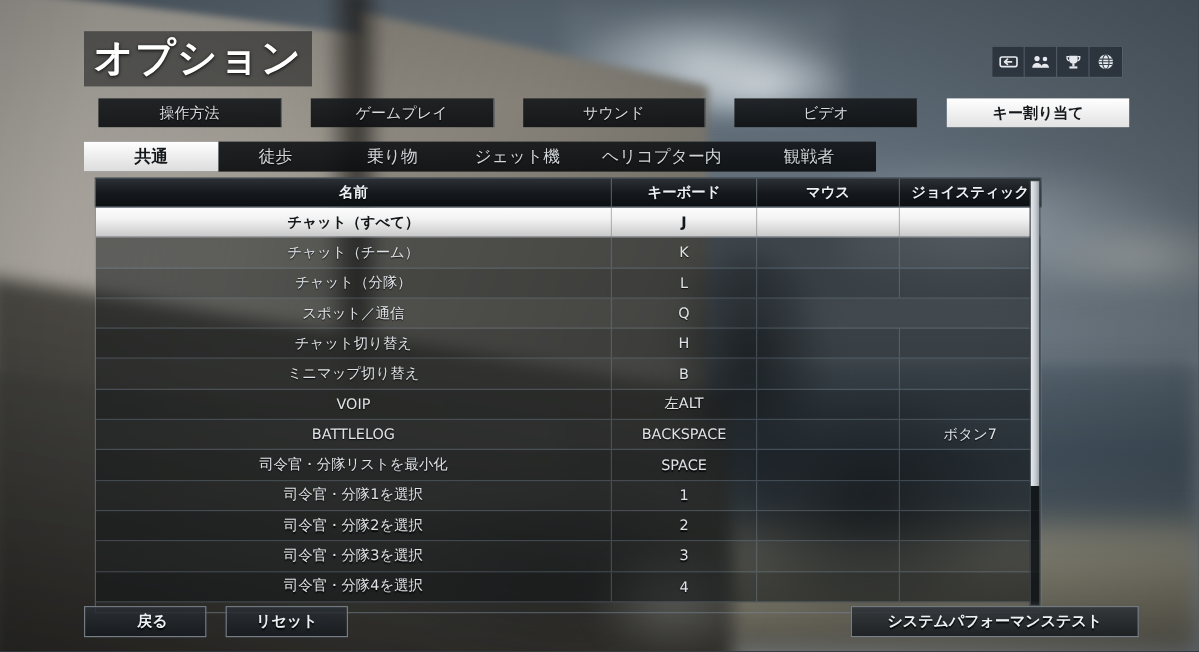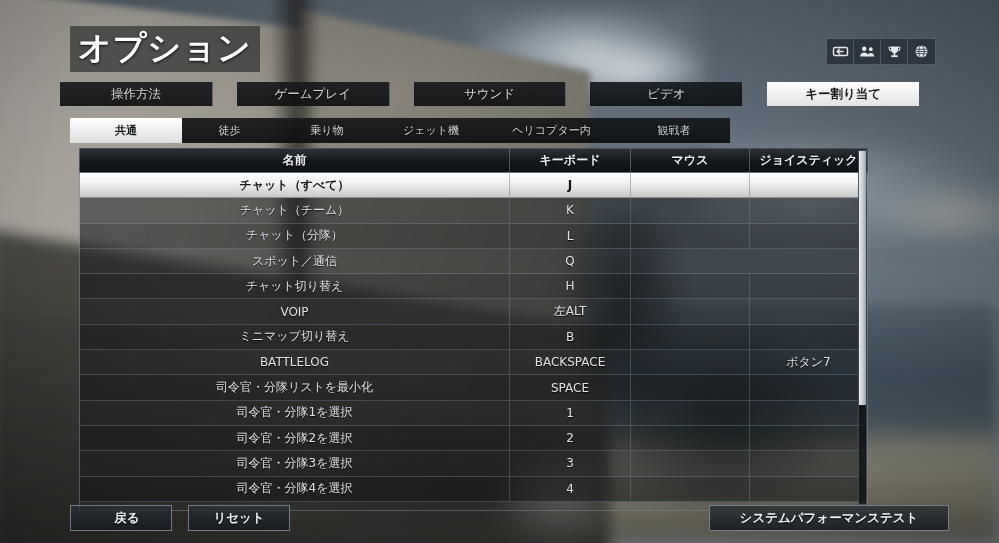--- a/index.html
+++ b/index.html
@@ -189,21 +189,21 @@
     width: 27px; height: 25px;
     display: flex; align-items: center; justify-content: center;
     border-right: 1px solid rgba(120,132,144,0.45);
   }
   .icon-btn:last-child { border-right: none; }
   .icon-btn svg { display: block; }
 
   
   .tabs-main {
     position: absolute;
-    left: 60px; top: 82px;
+    left: 82px; top: 82px;
     width: 859px; height: 24px;
     display: flex;
     gap: 24px;
   }
   .tab-main {
     flex: 1 1 0;
     display: flex; align-items: center; justify-content: center;
     font-size: 12.5px;
     color: #d8dce0;
     background: linear-gradient(to bottom, rgba(24,27,30,0.93), rgba(14,16,18,0.93));
@@ -221,21 +221,21 @@
   
   .tabs-sub {
     position: absolute;
     left: 70px; top: 118px;
     width: 660px; height: 25px;
     display: flex;
     background: linear-gradient(to bottom, rgba(20,23,26,0.92), rgba(11,13,15,0.92));
   }
   .tab-sub {
     display: flex; align-items: center; justify-content: center;
-    font-size: 11px;
+    font-size: 14px;
     color: #d2d6da;
     text-shadow: 0 1px 1px rgba(0,0,0,0.9);
   }
   .tab-sub.active {
     background: linear-gradient(to bottom, #ffffff, #dcdcdc);
     color: #15181b;
     font-weight: bold;
     text-shadow: none;
   }
 
@@ -447,28 +447,28 @@
             <div class="cell col-kb">Q</div>
             <div class="cell col-ms"></div>
           </div>
           <div class="row">
             <div class="cell col-name">チャット切り替え</div>
             <div class="cell col-kb">H</div>
             <div class="cell col-ms"></div>
             <div class="cell col-js"></div>
           </div>
           <div class="row">
+            <div class="cell col-name">ミニマップ切り替え</div>
+            <div class="cell col-kb">B</div>
+            <div class="cell col-ms"></div>
+            <div class="cell col-js"></div>
+          </div>
+          <div class="row">
             <div class="cell col-name">VOIP</div>
             <div class="cell col-kb">左ALT</div>
-            <div class="cell col-ms"></div>
-            <div class="cell col-js"></div>
-          </div>
-          <div class="row">
-            <div class="cell col-name">ミニマップ切り替え</div>
-            <div class="cell col-kb">B</div>
             <div class="cell col-ms"></div>
             <div class="cell col-js"></div>
           </div>
           <div class="row">
             <div class="cell col-name">BATTLELOG</div>
             <div class="cell col-kb">BACKSPACE</div>
             <div class="cell col-ms"></div>
             <div class="cell col-js">ボタン7</div>
           </div>
           <div class="row">

